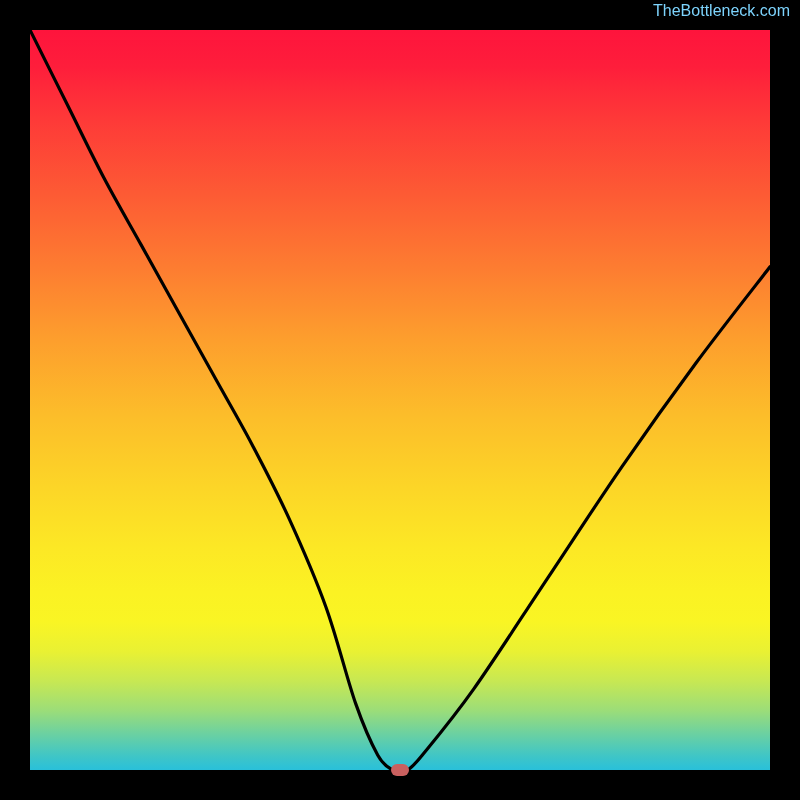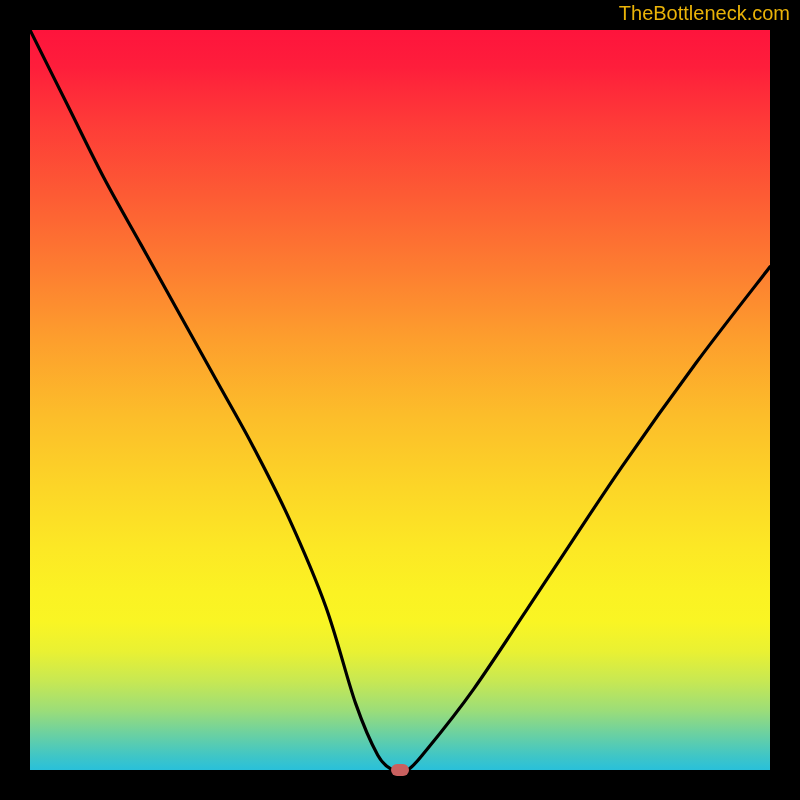--- a/index.html
+++ b/index.html
@@ -8,22 +8,22 @@
     width: 800px;
     height: 800px;
     background: #000;
     position: relative;
     font-family: Arial, sans-serif;
   }
   .watermark {
     position: absolute;
     top: 2px;
     right: 10px;
-    color: #eab308;
-    font-size: 20px;
+    color: #7dd3fc;
+    font-size: 16px;
     font-weight: 500;
     z-index: 10;
   }
   .plot-area {
     position: absolute;
     left: 30px;
     top: 30px;
     width: 740px;
     height: 740px;
     background: linear-gradient(to bottom,

